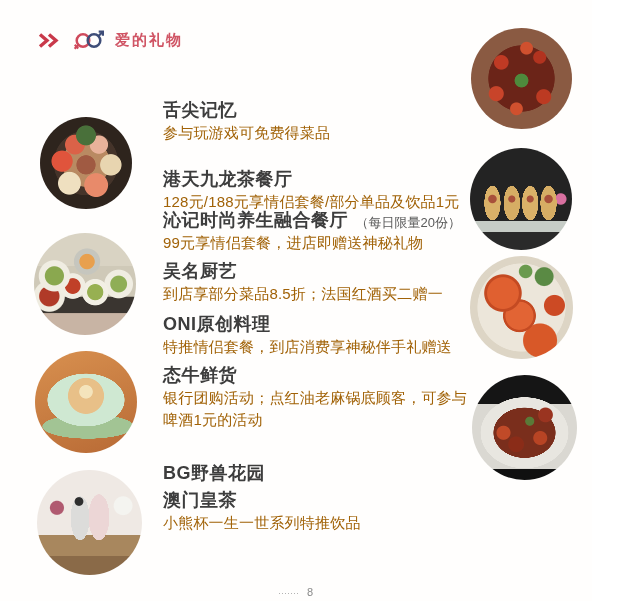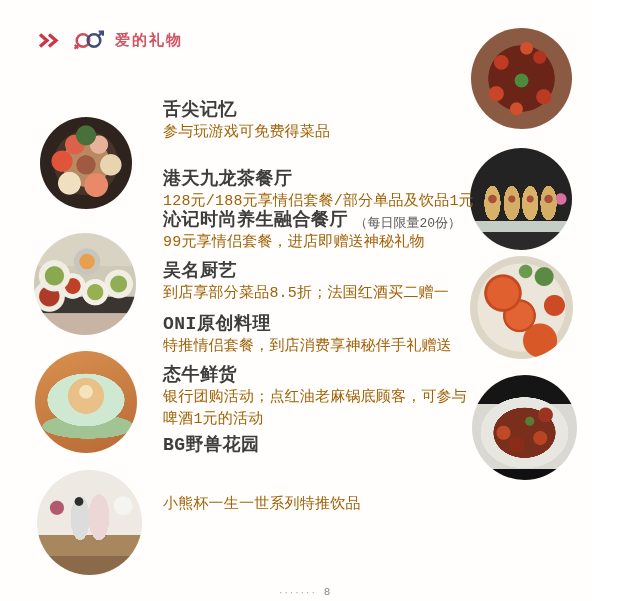--- a/index.html
+++ b/index.html
@@ -1,18 +1,18 @@
 <!DOCTYPE html>
 <html><head>
 <meta charset="utf-8">
 <style>
   html,body{margin:0;padding:0;background:#ffffff;}
   .page{
     position:relative;width:592px;height:601px;background:#fffefd;overflow:hidden;
-    font-family:Liberation Mono, monospace;
+    font-family:Liberation Sans, sans-serif;
   }
   
   .hdr{position:absolute;left:37px;top:28px;display:flex;align-items:center;gap:9px;}
   .hdr .title{font-size:15px;color:#d05565;letter-spacing:2px;font-weight:bold;}
   
   .vline{position:absolute;left:620px;top:8px;width:1px;height:290px;background:#dcdcda;}
   
   .circ{position:absolute;border-radius:50%;}
   .ph1{left:40px;top:117px;width:92px;height:92px;
     background:
@@ -154,25 +154,26 @@
   <div class="listing" style="top:315px">
     <div class="lname">ONI原创料理</div>
     <div class="loffer">特推情侣套餐，到店消费享神秘伴手礼赠送</div>
   </div>
 
   <div class="listing" style="top:366px">
     <div class="lname">态牛鲜货</div>
     <div class="loffer">银行团购活动；点红油老麻锅底顾客，可参与啤酒1元的活动</div>
   </div>
 
-  <div class="listing" style="top:436px">
+  <div class="listing" style="top:464px">
     <div class="lname">BG野兽花园</div>
   </div>
 
   <div class="listing" style="top:491px">
+    <div class="lname">澳门皇茶</div>
     <div class="loffer">小熊杯一生一世系列特推饮品</div>
   </div>
 
   <div class="foot">
     <span>·······</span>
     <span class="pg">8</span>
   </div>
 
 </div>
 

